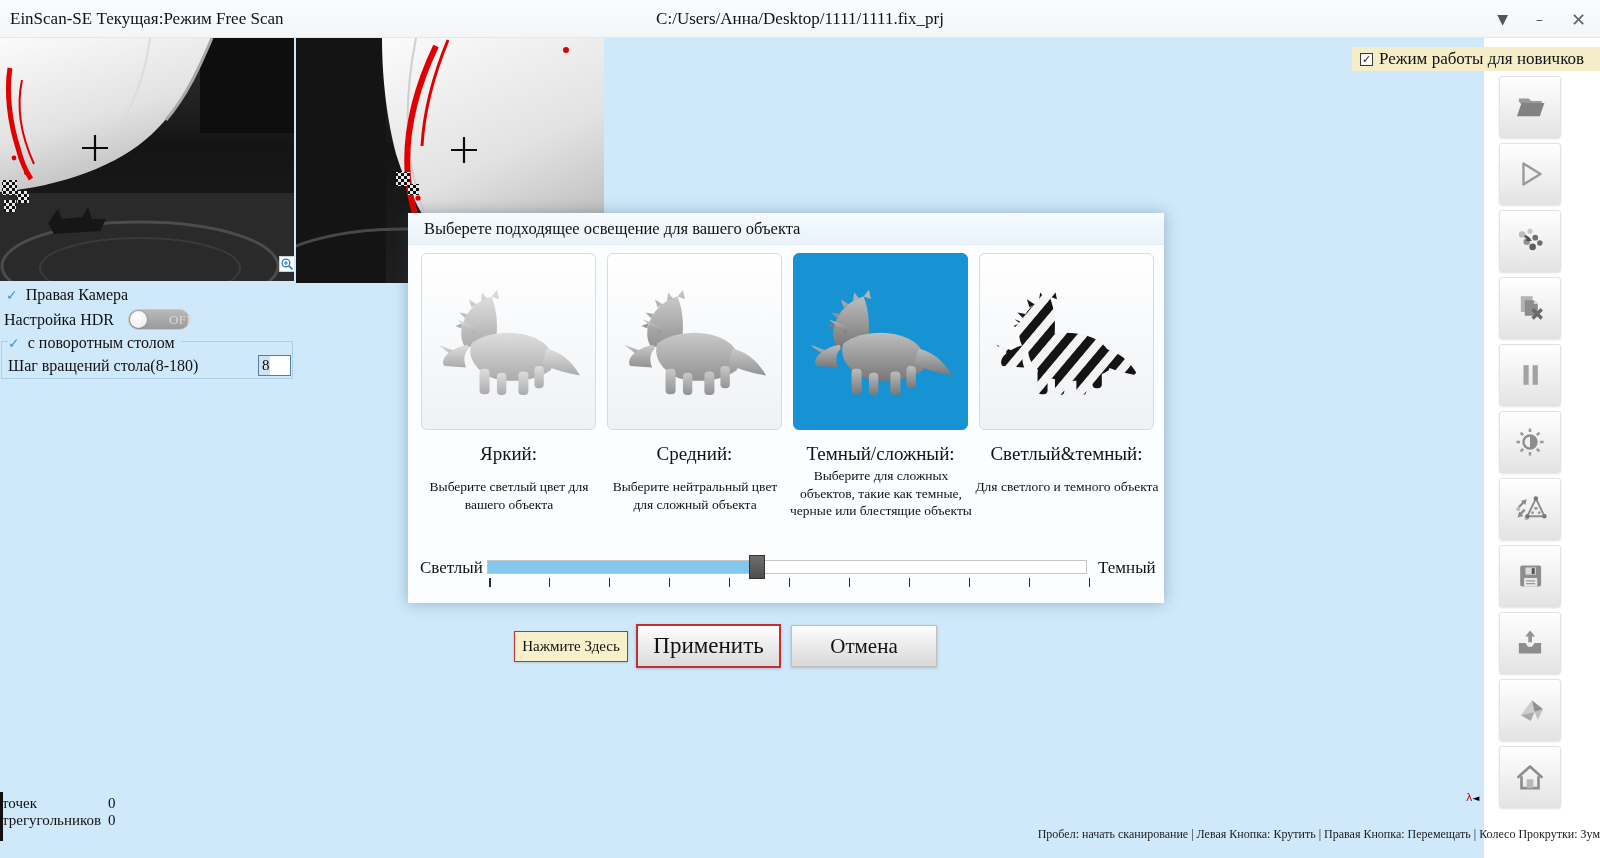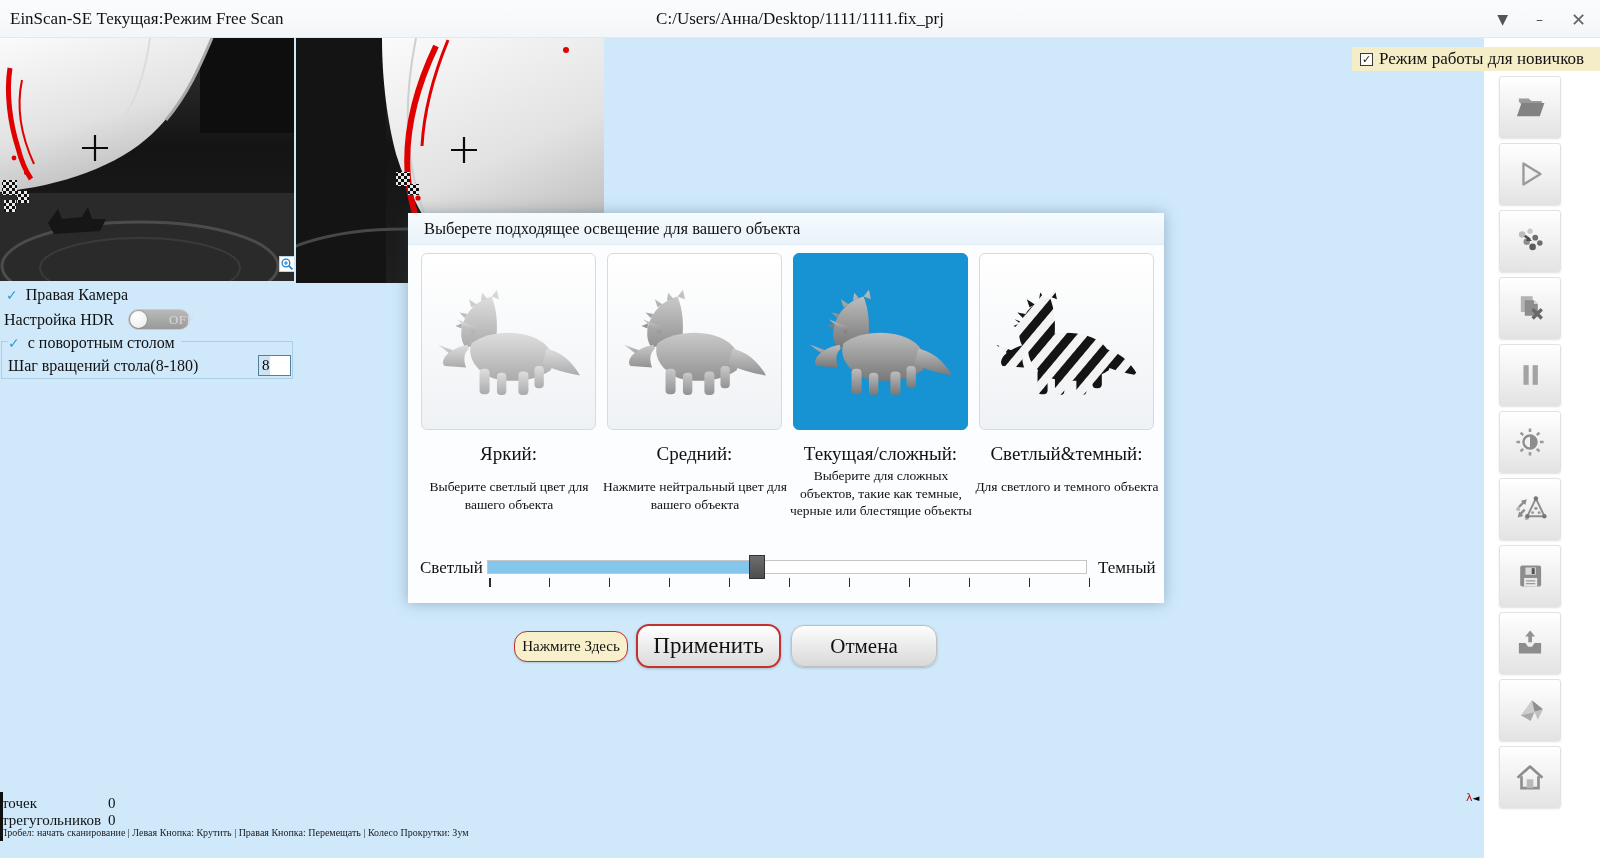--- a/index.html
+++ b/index.html
@@ -79,36 +79,36 @@
   .slider-label-r { position:absolute; left:690px; top:345px; font-size:17px; }
   .slider-track { position:absolute; left:79px; top:347px; width:600px; height:14px;
     background:#ffffff; border:1px solid #c6c6c6; }
   .slider-fill { position:absolute; left:0; top:0; height:12px; background:#85c7ec; width:45%; }
   .slider-handle { position:absolute; top:-6px; width:16px; height:24px;
     background:linear-gradient(180deg,#6e6e6e,#4d4d4d); border:1px solid #333; left:calc(45% - 8px); }
   .slider-ticks { position:absolute; left:81px; top:365px; width:602px; height:9px;
     background:repeating-linear-gradient(90deg,#2c2c2c 0 1.5px,transparent 1.5px 60px); }
 
   
-  .btn { position:absolute; display:flex; align-items:center; justify-content:center; cursor:default;border-radius:13px; }
+  .btn { position:absolute; display:flex; align-items:center; justify-content:center; cursor:default; }
   .btn-hint { left:514px; top:631px; width:114px; height:31px; background:#f7f0cb;
     border:1.5px solid #c23030; font-size:15px; box-shadow:0 1px 2px rgba(0,0,0,.15); }
   .btn-apply { left:636px; top:624px; width:145px; height:44px;
     background:linear-gradient(180deg,#ffffff,#dadada); border:2px solid #c23030; font-size:23px;
     box-shadow:0 1px 3px rgba(0,0,0,.2); }
   .btn-cancel { left:791px; top:625px; width:146px; height:42px;
     background:linear-gradient(180deg,#fdfdfd,#d8d8d8); border:1px solid #bfbfbf; font-size:21px;
     box-shadow:0 1px 3px rgba(0,0,0,.2); }
 
   
   .stats { position:absolute; left:2px; top:795px; font-size:15px; }
   .stats .srow { display:flex; height:17px; margin-bottom:0px; }
   .stats .slabel { width:106px; }
   .edge-strip { position:absolute; left:0; top:792px; width:3px; height:49px; background:#101010; }
-  .hintbar { position:absolute; left:0; top:827px; width:1600px; text-align:left; font-size:10px; color:#1c1c1c; }
+  .hintbar { position:absolute; left:0; top:827px; width:1600px; text-align:right; font-size:12px; color:#1c1c1c; }
   .cursor-mark { position:absolute; left:1466px; top:792px; font-size:11px; line-height:1; }
   .cursor-mark .red { color:#b01010; font-family:"DejaVu Sans",sans-serif; }
   .cursor-mark .blk { color:#000; font-size:9px; font-family:"DejaVu Sans",sans-serif; }
 </style>
 </head>
 <body>
 
 <svg width="0" height="0" style="position:absolute">
   <defs>
     <linearGradient id="cloth" x1="0" y1="0" x2="0.4" y2="1">
@@ -356,30 +356,30 @@
       <div class="desc">Выберите светлый цвет для вашего объекта</div>
     </div>
 
     <div class="opt" style="left:199px">
       <div class="card">
         <svg viewBox="0 0 224 164">
             <use href="#dino" fill="url(#dinoM)"></use>
           </svg>
       </div>
       <div class="title">Средний:</div>
-      <div class="desc">Нажмите нейтральный цвет для вашего объекта</div>
+      <div class="desc">Выберите нейтральный цвет для сложный объекта</div>
     </div>
 
     <div class="opt" style="left:385px">
       <div class="card selected">
         <svg viewBox="0 0 224 164">
             <use href="#dino" fill="url(#dinoD)"></use>
           </svg>
       </div>
-      <div class="title">Текущая/сложный:</div>
+      <div class="title">Темный/сложный:</div>
       <div class="desc tight">Выберите для сложных объектов, такие как темные, черные или блестящие объекты</div>
     </div>
 
     <div class="opt" style="left:571px">
       <div class="card">
         <svg viewBox="0 0 224 164">
             <use href="#dino" fill="url(#stripes)"></use>
           </svg>
       </div>
       <div class="title">Светлый&amp;темный:</div>

